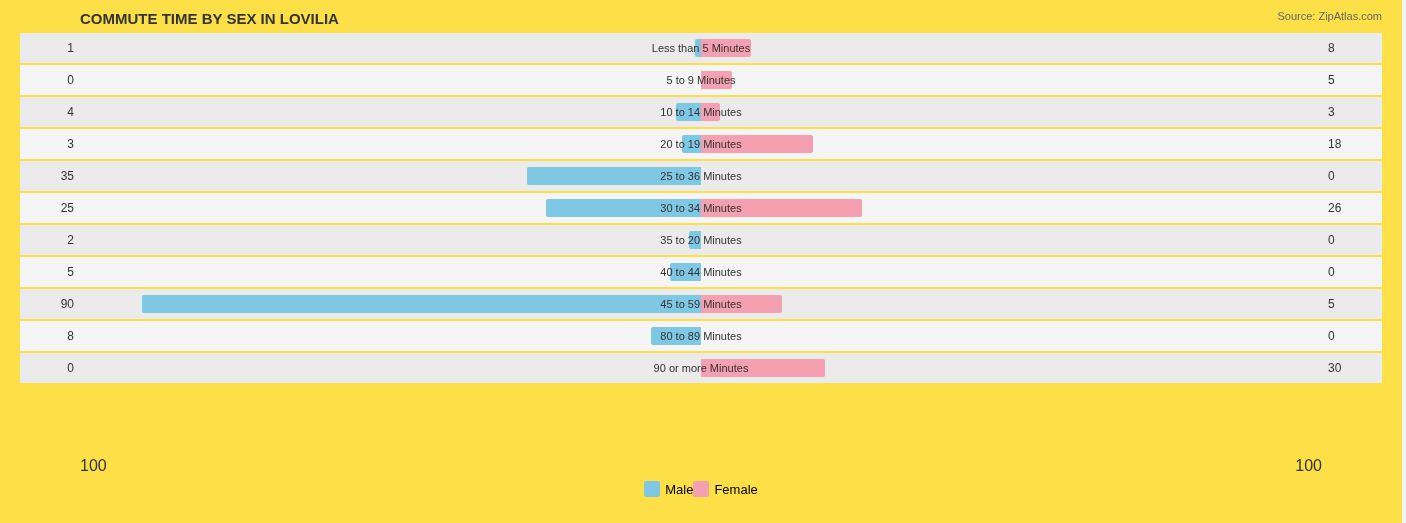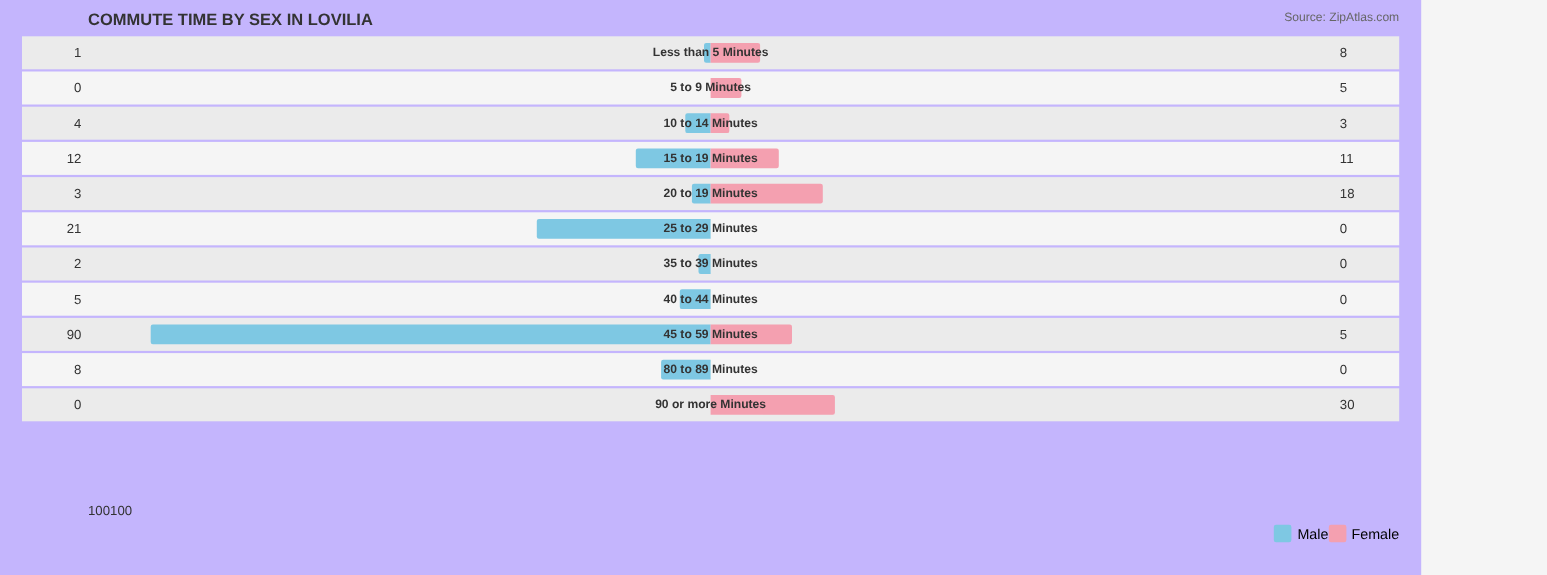--- a/index.html
+++ b/index.html
@@ -4,23 +4,23 @@
   <style>
     * { box-sizing: border-box; margin: 0; padding: 0; }
     body {
       font-family: Arial, sans-serif;
       background: #f5f5f5;
       width: 1406px;
       height: 523px;
       overflow: hidden;
     }
     .chart-container {
-      width: 1292px;
+      width: 1402px;
       height: 523px;
-      background: #c4b5fd;
+      background: #fde047;
       position: relative;
       padding: 10px 20px 40px 20px;
     }
     .chart-title {
       font-size: 15px;
       font-weight: bold;
       text-transform: uppercase;
       color: #333;
       text-align: left;
       margin-bottom: 6px;
@@ -73,21 +73,20 @@
       position: absolute;
       left: 50%;
       transform: translateX(-50%);
       font-size: 11px;
       color: #333;
       white-space: nowrap;
       z-index: 10;
       text-align: right;
       background: transparent;
       pointer-events: none;
-      font-weight: bold;
     }
     .bar-male {
       position: absolute;
       right: 50%;
       height: 18px;
       background: #7ec8e3;
       border-radius: 2px 0 0 2px;
     }
     .bar-female {
       position: absolute;
@@ -99,33 +98,34 @@
     .right-val {
       width: 60px;
       text-align: left;
       padding-left: 6px;
       font-size: 12px;
       color: #333;
       flex-shrink: 0;
     }
     .axis-labels {
       display: flex;
+      justify-content: space-between;
       padding: 4px 0 0 0;
-      font-size: 12px;
+      font-size: 16px;
       color: #333;
     }
     .axis-left {
       padding-left: 60px;
     }
     .axis-right {
       padding-right: 60px;
     }
     .legend {
       display: flex;
-      justify-content: flex-end;
+      justify-content: center;
       align-items: center;
       margin-top: 6px;
       font-size: 13px;
     }
     .legend-item {
       display: flex;
       align-items: center;
       gap: 5px;
     }
     .legend-swatch {
@@ -166,52 +166,52 @@
       <div class="row">
         <div class="left-val">4</div>
         <div class="bars-center">
           <div class="bar-male" style="width: 2%;"></div>
           <div class="bar-female" style="width: 1.5%;"></div>
           <div class="label-center">10 to 14 Minutes</div>
         </div>
         <div class="right-val">3</div>
       </div>
       <div class="row">
-        <div class="left-val">12</div>
-        <div class="bars-center">
-          <div class="bar-male" style="width: 6%;"></div>
-          <div class="bar-female" style="width: 5.5%;"></div>
-          <div class="label-center">15 to 19 Minutes</div>
-        </div>
-        <div class="right-val">11</div>
-      </div>
-      <div class="row">
         <div class="left-val">3</div>
         <div class="bars-center">
           <div class="bar-male" style="width: 1.5%;"></div>
           <div class="bar-female" style="width: 9%;"></div>
           <div class="label-center">20 to 19 Minutes</div>
         </div>
         <div class="right-val">18</div>
       </div>
       <div class="row">
-        <div class="left-val">21</div>
+        <div class="left-val">35</div>
         <div class="bars-center">
           <div class="bar-male" style="width: 14%;"></div>
           <div class="bar-female" style="width: 0%;"></div>
-          <div class="label-center">25 to 29 Minutes</div>
-        </div>
-        <div class="right-val">0</div>
+          <div class="label-center">25 to 36 Minutes</div>
+        </div>
+        <div class="right-val">0</div>
+      </div>
+      <div class="row">
+        <div class="left-val">25</div>
+        <div class="bars-center">
+          <div class="bar-male" style="width: 12.5%;"></div>
+          <div class="bar-female" style="width: 13%;"></div>
+          <div class="label-center">30 to 34 Minutes</div>
+        </div>
+        <div class="right-val">26</div>
       </div>
       <div class="row">
         <div class="left-val">2</div>
         <div class="bars-center">
           <div class="bar-male" style="width: 1%;"></div>
           <div class="bar-female" style="width: 0%;"></div>
-          <div class="label-center">35 to 39 Minutes</div>
+          <div class="label-center">35 to 20 Minutes</div>
         </div>
         <div class="right-val">0</div>
       </div>
       <div class="row">
         <div class="left-val">5</div>
         <div class="bars-center">
           <div class="bar-male" style="width: 2.5%;"></div>
           <div class="bar-female" style="width: 0%;"></div>
           <div class="label-center">40 to 44 Minutes</div>
         </div>

